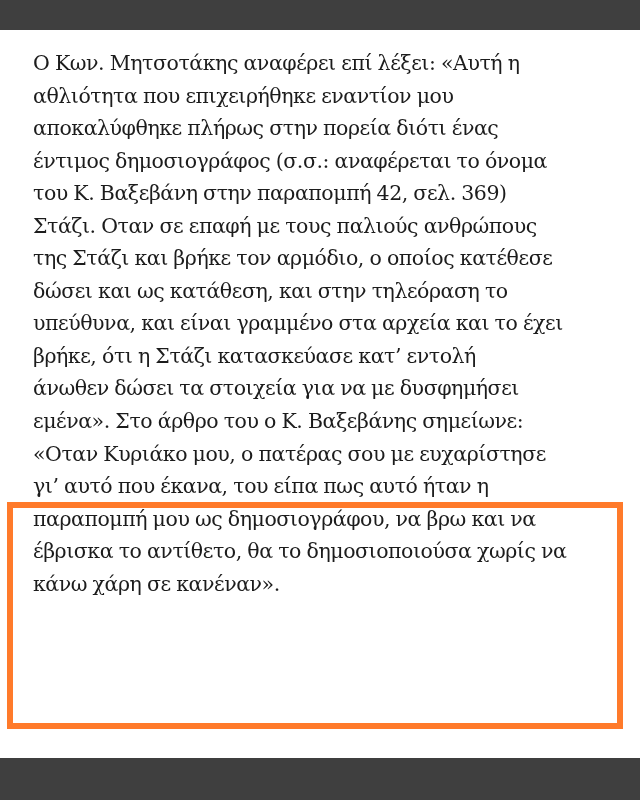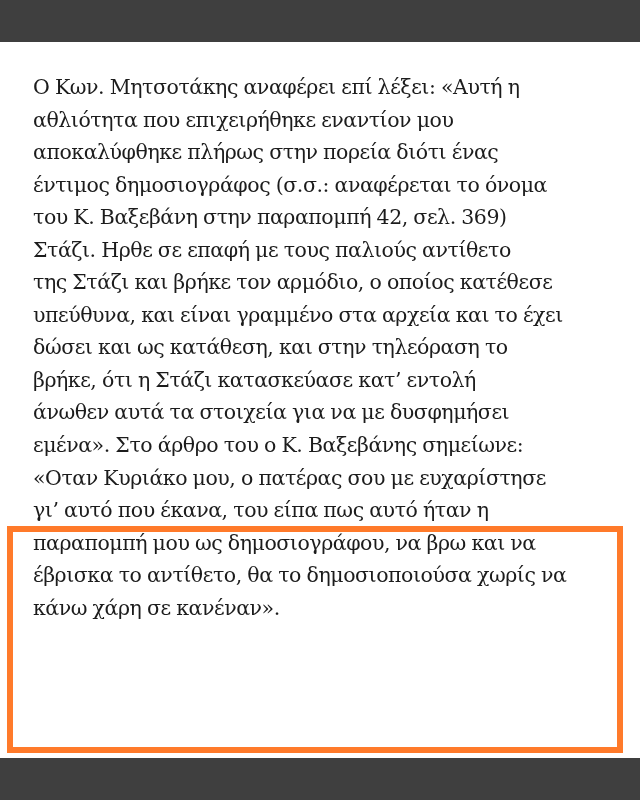--- a/index.html
+++ b/index.html
@@ -22,21 +22,21 @@
     }
     .bottom-bar {
       position: absolute;
       left: 0; top: 758px;
       width: 640px;
       height: 42px;
       background: #3f3f3f;
     }
     .content {
       position: absolute;
-      left: 0; top: 54px;
+      left: 0; top: 30px;
       width: 640px;
       height: 716px;
       background: #ffffff;
       overflow: hidden;
     }
     .article-text {
       position: absolute;
       left: 33px;
       top: 17px;
       width: 600px;
@@ -68,26 +68,26 @@
 
 <div class="top-bar"></div>
 
 <div class="content">
   <p class="article-text">
     <span class="line">Ο Κων. Μητσοτάκης αναφέρει επί λέξει: «Αυτή η</span>
     <span class="line">αθλιότητα που επιχειρήθηκε εναντίον μου</span>
     <span class="line">αποκαλύφθηκε πλήρως στην πορεία διότι ένας</span>
     <span class="line">έντιμος δημοσιογράφος (σ.σ.: αναφέρεται το όνομα</span>
     <span class="line">του Κ. Βαξεβάνη στην παραπομπή 42, σελ. 369)</span>
-    <span class="line">Στάζι. Ηρθε σε επαφή με τους παλιούς αντίθετο</span>
+    <span class="line">Στάζι. Οταν σε επαφή με τους παλιούς ανθρώπους</span>
     <span class="line">της Στάζι και βρήκε τον αρμόδιο, ο οποίος κατέθεσε</span>
+    <span class="line">δώσει και ως κατάθεση, και στην τηλεόραση το</span>
     <span class="line">υπεύθυνα, και είναι γραμμένο στα αρχεία και το έχει</span>
-    <span class="line">δώσει και ως κατάθεση, και στην τηλεόραση το</span>
     <span class="line">βρήκε, ότι η Στάζι κατασκεύασε κατ’ εντολή</span>
-    <span class="line">άνωθεν αυτά τα στοιχεία για να με δυσφημήσει</span>
+    <span class="line">άνωθεν δώσει τα στοιχεία για να με δυσφημήσει</span>
     <span class="line">εμένα». Στο άρθρο του ο Κ. Βαξεβάνης σημείωνε:</span>
     <span class="line">«Οταν Κυριάκο μου, ο πατέρας σου με ευχαρίστησε</span>
     <span class="line">γι’ αυτό που έκανα, του είπα πως αυτό ήταν η</span>
     <span class="line">παραπομπή μου ως δημοσιογράφου, να βρω και να</span>
     <span class="line">έβρισκα το αντίθετο, θα το δημοσιοποιούσα χωρίς να</span>
     <span class="line">κάνω χάρη σε κανέναν».</span>
   </p>
 
   <div class="highlight-box"></div>
 </div>

